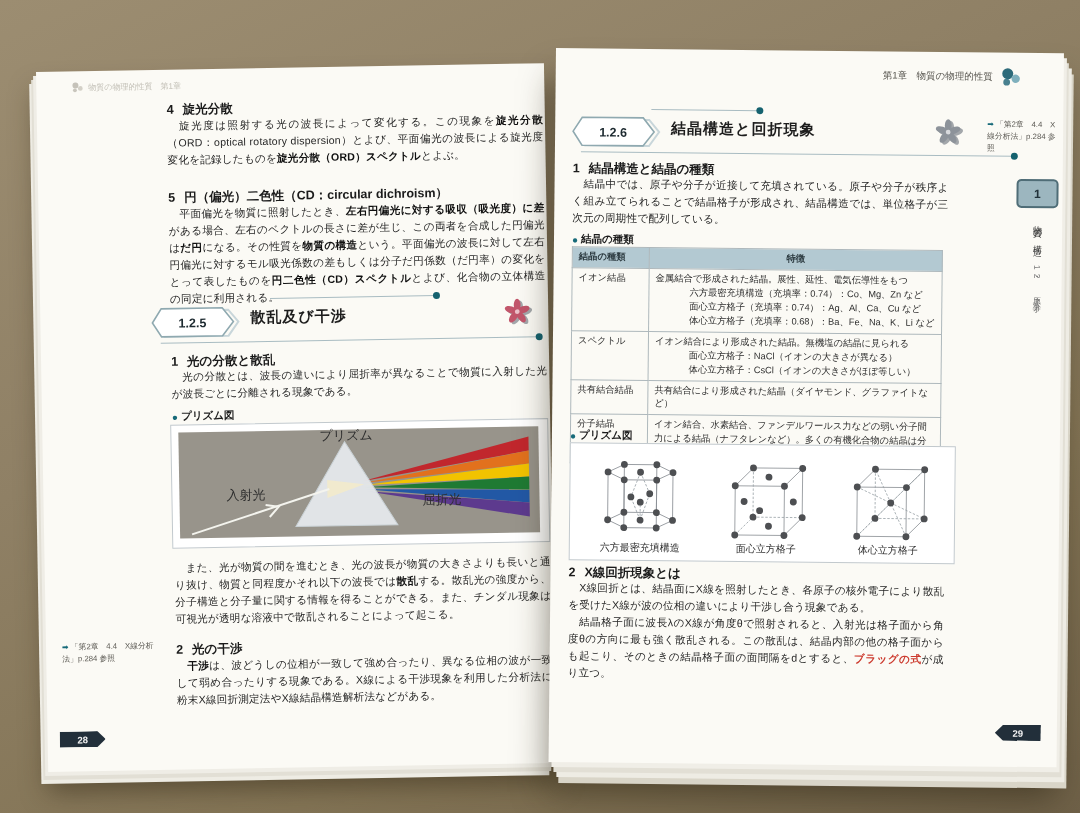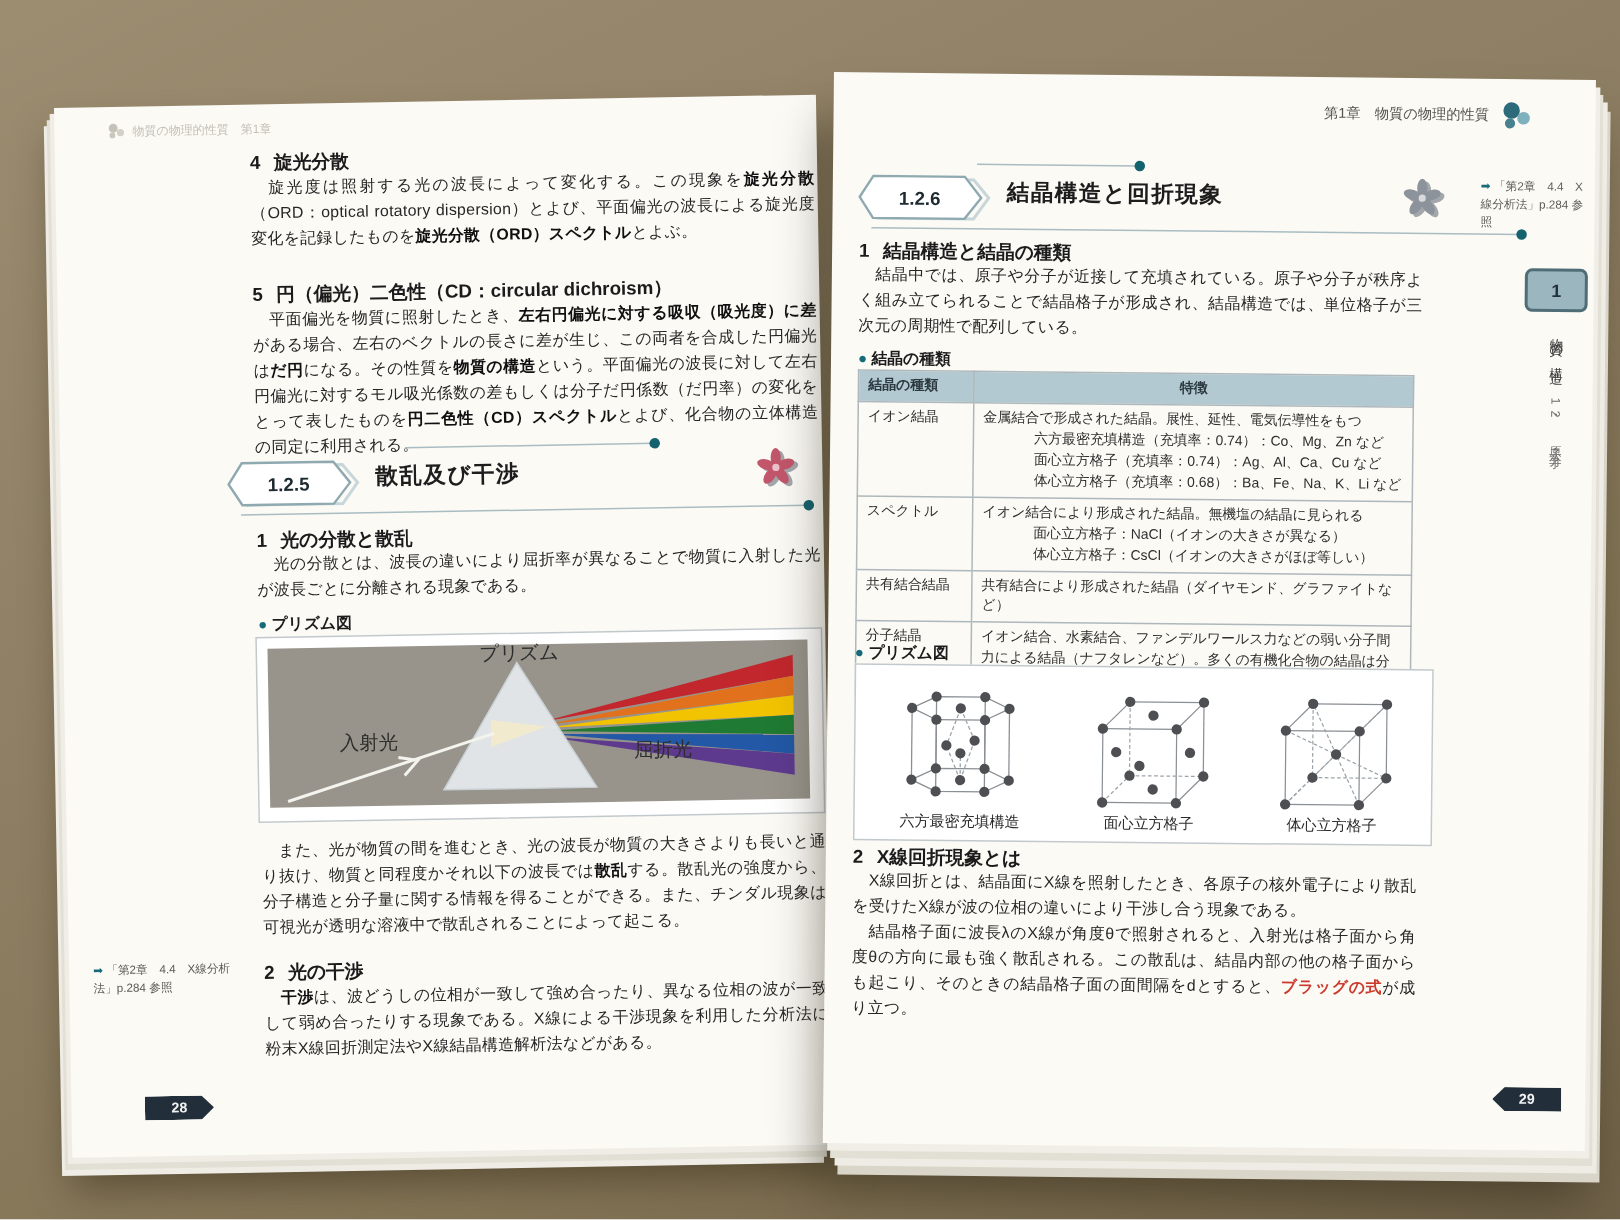--- a/index.html
+++ b/index.html
@@ -22,21 +22,21 @@
   .fig-label{display:flex;align-items:center;gap:3px;font-size:10.5px;font-weight:bold;color:#1c1c1c;}
   .fig-label .bullet{color:#176a79;font-size:10px;}
   .figure-box{border:1px solid #c2c9cd;background:#fff;padding:5px;}
   .rule{position:absolute;height:1px;background:#a9bcc2;}
   .dot{position:absolute;width:7px;height:7px;border-radius:50%;background:#15626f;}
   .sec-title{position:absolute;font-size:15px;font-weight:bold;color:#1d1d1d;letter-spacing:1px;}
   .margin-note{font-size:7.8px;line-height:1.55;color:#5c5a54;}
   .margin-note .arr{color:#176a79;}
   .badge{position:absolute;width:46px;height:16px;background:#222f3a;color:#f2f2f2;font-size:9.5px;font-weight:bold;
     display:flex;align-items:center;justify-content:center;}
-  .badge-28{clip-path:polygon(0 0,82% 0,100% 50%,82% 100%,0 100%);margin-left:37px;}
+  .badge-28{clip-path:polygon(0 0,82% 0,100% 50%,82% 100%,0 100%);}
   .badge-29{clip-path:polygon(18% 0,100% 0,100% 100%,18% 100%,0 50%);}
   table.ctable{border-collapse:collapse;width:371px;font-size:9.3px;line-height:1.5;color:#2e2e2e;}
   table.ctable th,table.ctable td{border:1px solid #aeb8bc;padding:3px 6px;vertical-align:top;text-align:left;}
   table.ctable thead th{background:#b3c9d2;color:#2c3a40;font-weight:bold;}
   table.ctable thead th.feat{text-align:center;}
   td.t-type{width:64px;}
   .tline{text-align:left;}
   .tline.indent{padding-left:34px;}
   .structs{display:flex;justify-content:space-around;align-items:flex-end;height:100%;}
   .struct{display:flex;flex-direction:column;align-items:center;}

